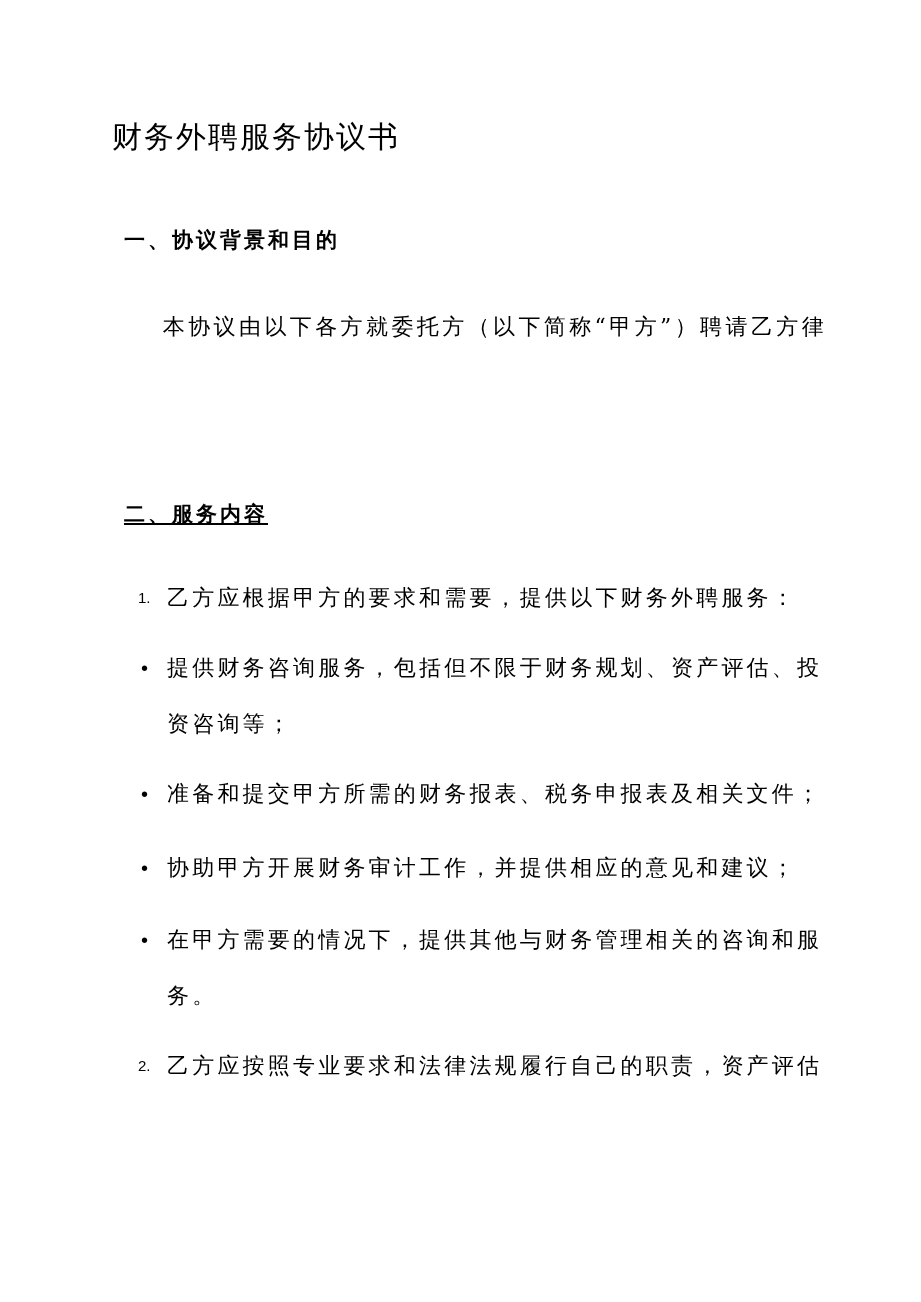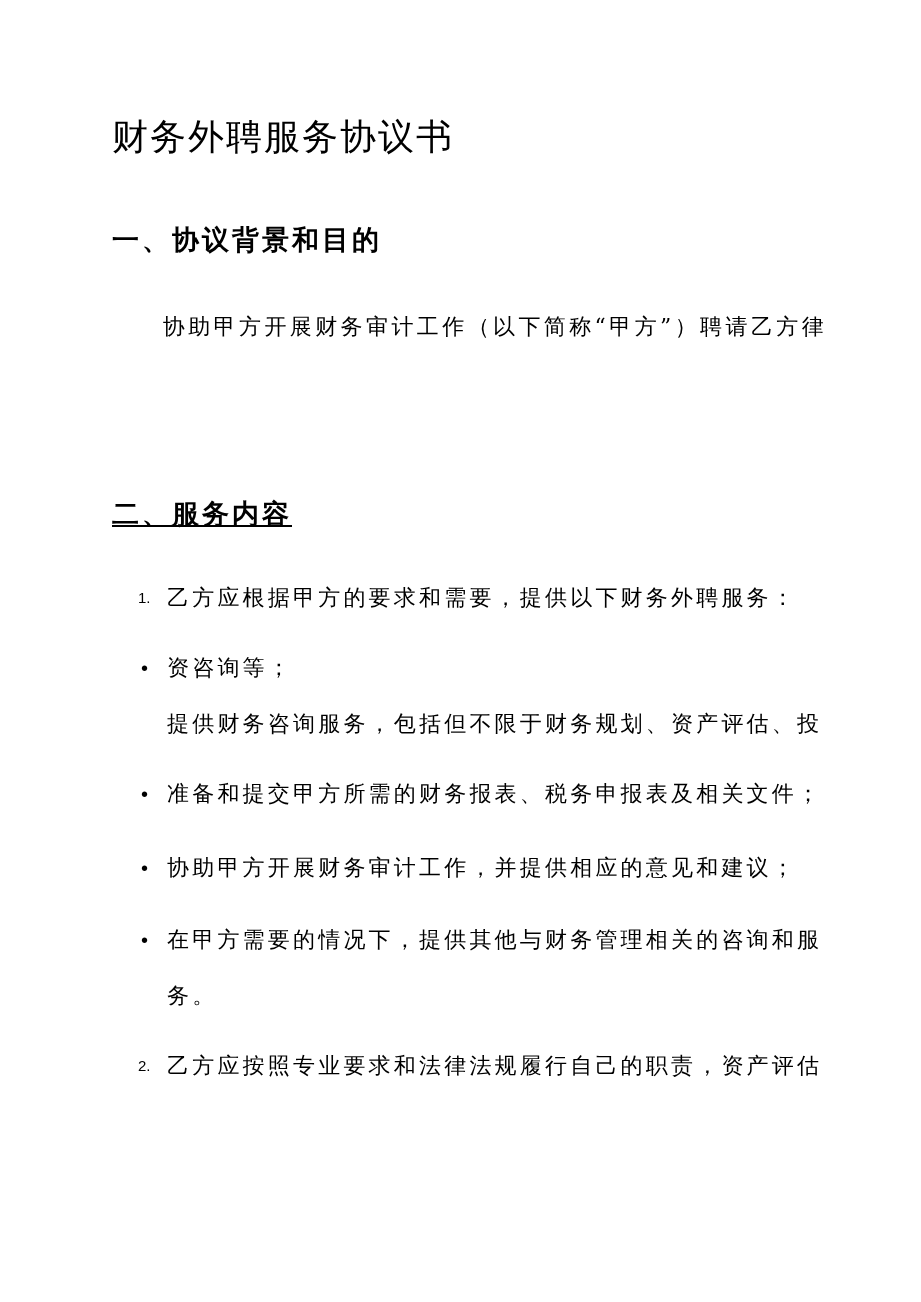--- a/index.html
+++ b/index.html
@@ -19,31 +19,31 @@
     position: absolute;
     left: 0;
     top: 0;
     width: 921px;
     height: 1302px;
   }
   .doc-title {
     position: absolute;
     left: 112px;
     top: 112px;
-    font-size: 36px;
+    font-size: 30px;
     letter-spacing: 2px;
     line-height: 50px;
     margin: 0;
     font-weight: normal;
     white-space: nowrap;
   }
   .section-heading {
     position: absolute;
-    left: 112px;
-    font-size: 27px;
+    left: 124px;
+    font-size: 21px;
     font-weight: bold;
     letter-spacing: 3px;
     line-height: 36px;
     margin: 0;
     white-space: nowrap;
   }
   .para {
     position: absolute;
     left: 112px;
     width: 700px;
@@ -84,37 +84,37 @@
 </head>
 <body>
 
 <div class="page">
 
   <h1 class="doc-title">财务外聘服务协议书</h1>
 
   <h2 class="section-heading" style="top:222px;">一、协议背景和目的</h2>
 
   <p class="para" style="top:300px;">
-    <span class="line">　　协助甲方开展财务审计工作（以下简称“甲方”）聘请乙方律</span>
+    <span class="line">　　本协议由以下各方就委托方（以下简称“甲方”）聘请乙方律</span>
   </p>
 
   <h2 class="section-heading" style="top:496px;text-decoration:underline;">二、服务内容</h2>
 
   <div class="item" style="top:570px;">
     <span class="marker">1.</span>
     <span class="text">
       <span class="line">乙方应根据甲方的要求和需要，提供以下财务外聘服务：</span>
     </span>
   </div>
 
   <div class="item" style="top:640px;">
     <span class="marker bullet">•</span>
     <span class="text">
+      <span class="line">提供财务咨询服务，包括但不限于财务规划、资产评估、投</span>
       <span class="line">资咨询等；</span>
-      <span class="line">提供财务咨询服务，包括但不限于财务规划、资产评估、投</span>
     </span>
   </div>
 
   <div class="item" style="top:766px;">
     <span class="marker bullet">•</span>
     <span class="text">
       <span class="line">准备和提交甲方所需的财务报表、税务申报表及相关文件；</span>
     </span>
   </div>
 

